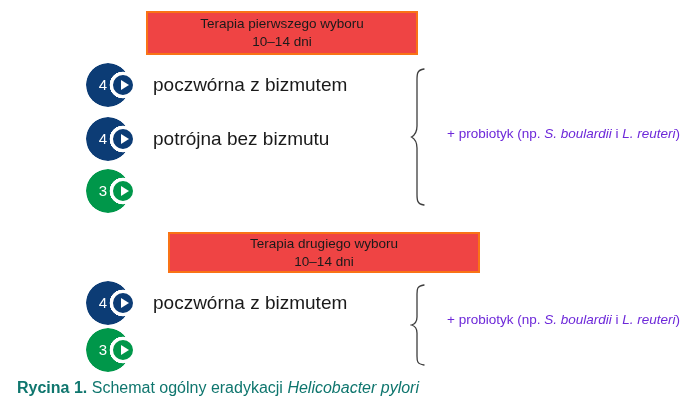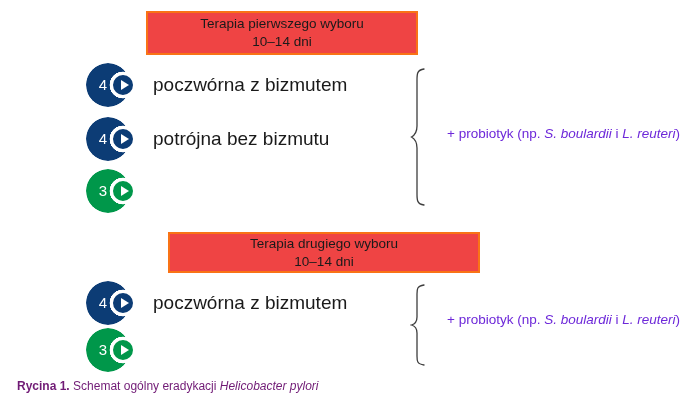--- a/index.html
+++ b/index.html
@@ -128,22 +128,22 @@
     color: #6d28d9;
     white-space: nowrap;
   }
   .probiotic-note i { font-style: italic; }
 
   
   .caption {
     position: absolute;
     left: 17px;
     top: 379px;
-    font-size: 12px;
-    color: #701a75;
+    font-size: 16px;
+    color: #0f766e;
     white-space: nowrap;
   }
   .caption .cap-label { font-weight: bold; }
   .caption .cap-italic { font-style: italic; }
 </style>
 </head>
 <body>
 
 <div class="figure-root">
 

